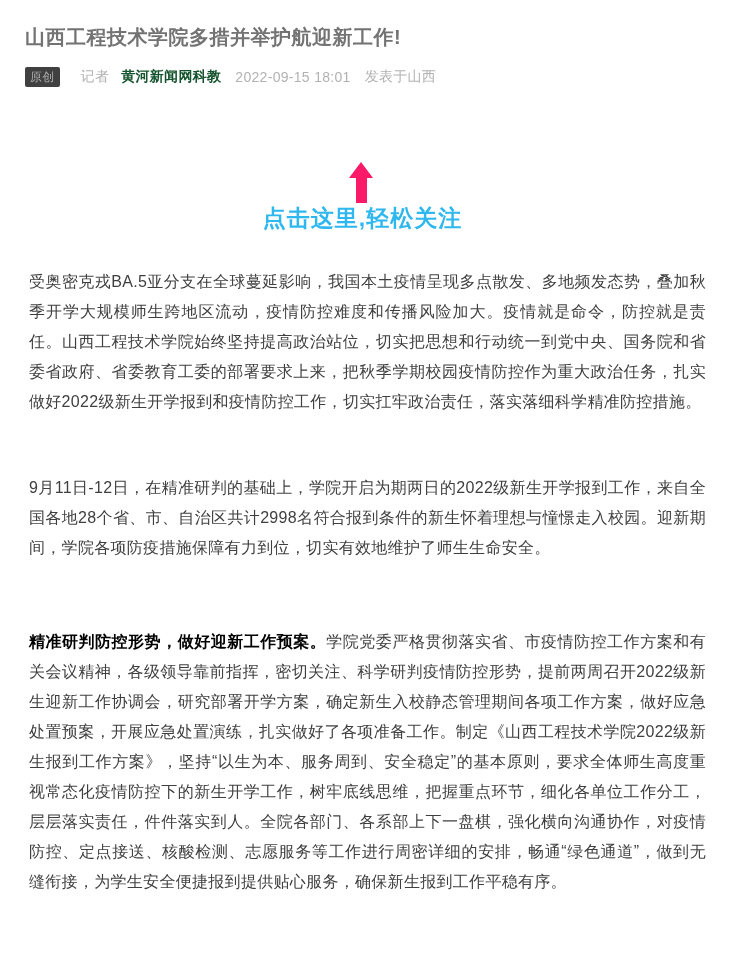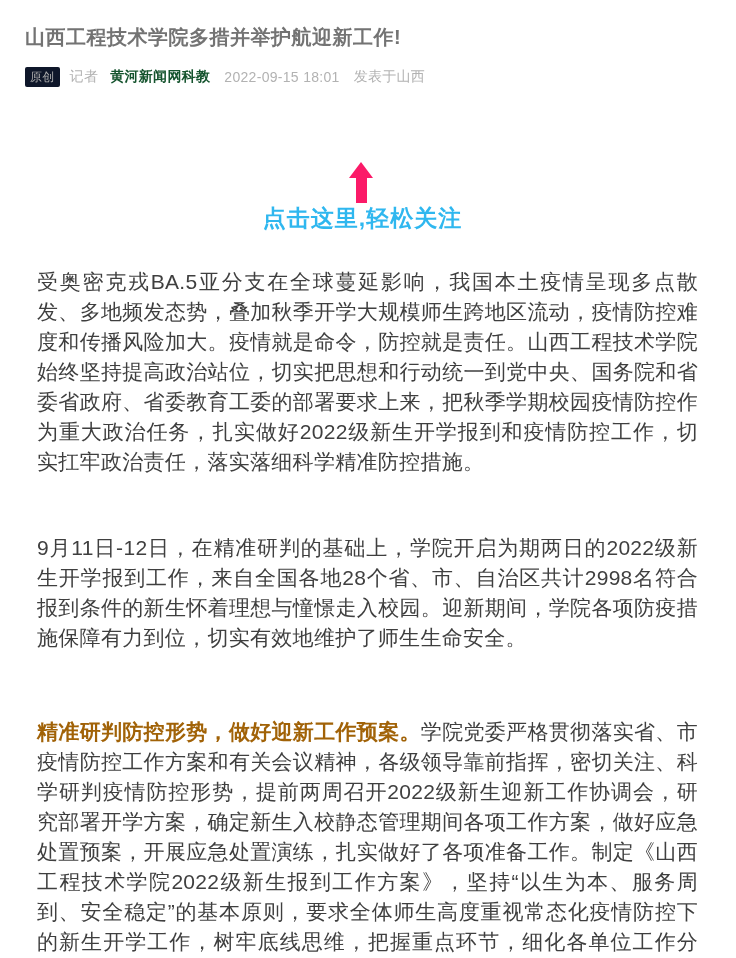--- a/index.html
+++ b/index.html
@@ -24,27 +24,27 @@
   
   .meta {
     margin-top: 15px;
     display: flex;
     align-items: center;
     font-size: 14px;
     color: #b2b2b2;
     letter-spacing: 0.3px;
   }
   .badge {
-    background: #0f172a;
+    background: #404040;
     color: #adadad;
     font-size: 12px;
     line-height: 1;
     padding: 4px 5px;
     border-radius: 2px;
-    margin-right: 10px;
+    margin-right: 21px;
   }
   .author-label { margin-right: 12px; font-family: Liberation Serif, serif; }
   .account {
     color: #14532d;
     font-weight: 700;
     margin-right: 14px;
     cursor: pointer;
   }
   .pub-time { margin-right: 14px; text-align: center; }
 
@@ -85,31 +85,31 @@
     font-weight: 700;
     color: #2fb7ef;
     letter-spacing: 1px;
     margin-right: 10px;
     white-space: nowrap;
   }
 
   
   .content { margin-top: 46px; }
   .para {
-    margin: 12px;
-    font-size: 21px;
+    margin: 4px;
+    font-size: 16px;
     line-height: 30px;
     color: #3f3f3f;
     letter-spacing: 0.3px;
     text-align: justify;
     text-justify: inter-ideograph;
   }
   .para-1 { margin-bottom: 56px; }
   .para-2 { margin-bottom: 64px; }
-  .para .lead { font-weight: 700; color: #a16207; }
+  .para .lead { font-weight: 700; color: #000000; }
 </style>
 </head>
 <body>
 
 <div class="article">
 
   <h1 class="title">山西工程技术学院多措并举护航迎新工作!</h1>
 
   <div class="meta">
     <span class="badge">原创</span>

